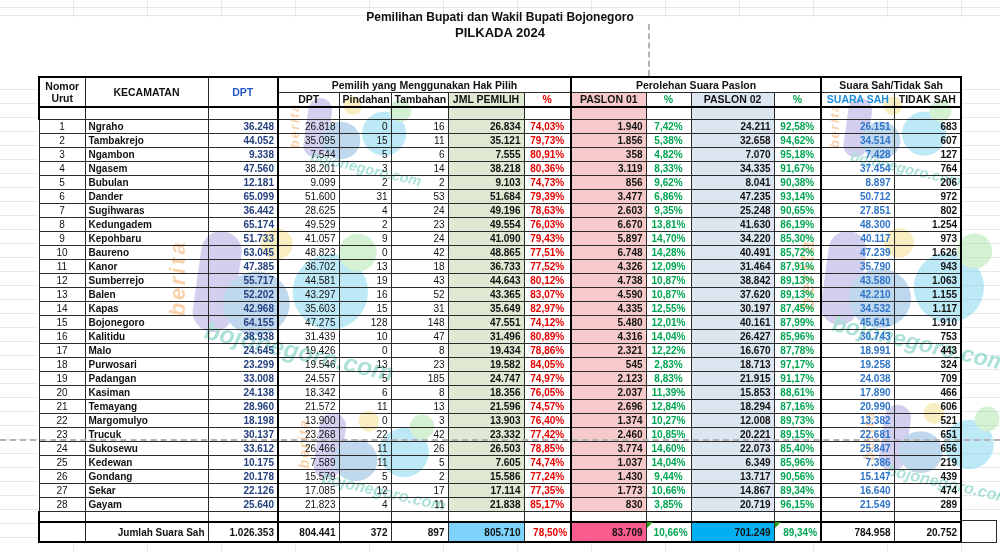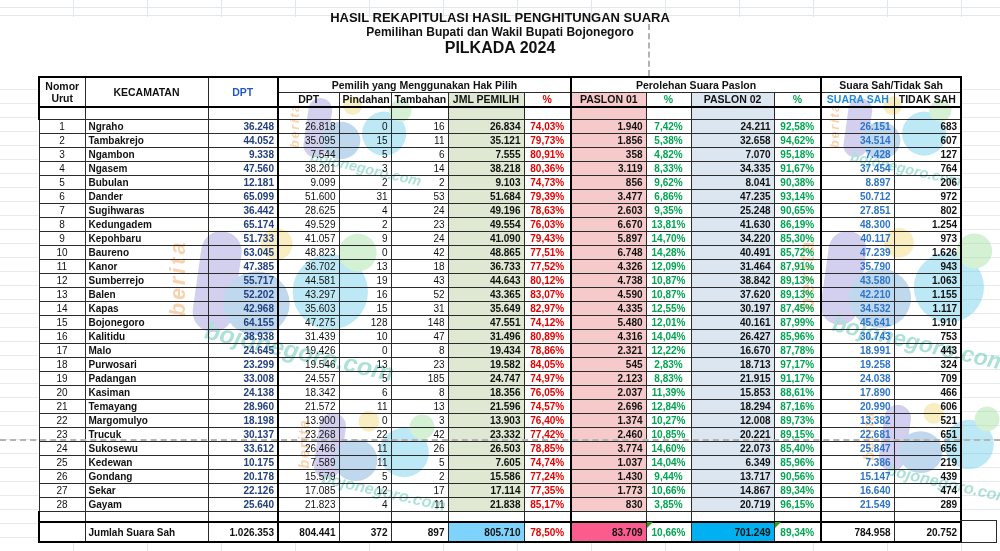--- a/index.html
+++ b/index.html
@@ -14,21 +14,21 @@
   .grid-right{position:absolute;left:961px;top:76px;width:39px;height:444px;
     background-image:repeating-linear-gradient(to bottom,transparent 0 13px,#e7eaec 13px 14px);
     border-right:1px solid #e4e7ea;}
   .grid-bottom{position:absolute;left:0;top:542px;width:1000px;height:9px;
     background-image:repeating-linear-gradient(to right,transparent 0 73px,#e4e7ea 73px 74px);
     border-bottom:1px solid #e4e7ea;}
   
   .title{position:absolute;left:0;top:10px;width:1000px;text-align:center;font-weight:bold;}
   .title .t1{font-size:13px;line-height:15px;}
   .title .t2{font-size:12px;line-height:15px;}
-  .title .t3{font-size:16px;line-height:15px;}
+  .title .t3{font-size:13px;line-height:15px;}
   
   .wm{position:absolute;width:230px;height:110px;opacity:.38;pointer-events:none;}
   .wm .w-berita{position:absolute;left:0px;top:8px;writing-mode:vertical-rl;transform:rotate(180deg);
       color:#f08a28;font-weight:bold;font-style:italic;font-size:15px;letter-spacing:2px;}
   .wm .blob{position:absolute;border-radius:50%;}
   .wm .b1{left:22px;top:2px;width:28px;height:70px;background:#8d83d6;border-radius:14px;transform:rotate(8deg);}
   .wm .b2{left:40px;top:30px;width:46px;height:44px;background:#5a9bd5;}
   .wm .b3{left:88px;top:18px;width:52px;height:52px;background:#53c6ea;}
   .wm .b4{left:120px;top:4px;width:26px;height:26px;background:#8fdc8f;}
   .wm .b5{left:66px;top:0px;width:22px;height:22px;background:#f0d060;}
@@ -53,21 +53,21 @@
   .red{color:#e60000;font-weight:bold;}
   .green{color:#00a651;font-weight:bold;}
   .b{font-weight:bold;}
   .num{text-align:right;}
   .ctr{text-align:center;}
   .lft{text-align:left;}
   
   .bl2{border-left-width:2px !important;border-left-color:#000 !important;}
   .br2{border-right-width:2px !important;border-right-color:#000 !important;}
   .bt2{border-top-width:2px !important;border-top-color:#000 !important;}
-  .bb2{border-bottom-width:2px !important;border-bottom-color:#000 !important;}
+  .bb2{border-bottom-width:2px !important;border-bottom-color:#000 !important;text-align:right;}
   
   .total .t-green{background:#7dd3fc;}
   .total .t-pink{background:#fa5c8e;}
   .total .t-cyan{background:#00b0f0;}
   .ext-cell{position:absolute;left:960px;top:520px;width:36px;height:21px;
       border:1px solid #2b2b2b;border-left:none;}
   
   .dash-v{position:absolute;left:648px;top:24px;height:52px;width:0;border-left:2px dashed #b3b3b3;}
   .dash-h{position:absolute;left:0;top:439px;width:1000px;height:0;border-top:2px dashed #b3b3b3;}
   
@@ -132,21 +132,20 @@
     <span class="w-berita">berita</span>
     <div class="blob b1"></div>
       <div class="blob b2"></div>
     <div class="blob b3"></div>
       <div class="blob b4"></div>
     <div class="blob b5"></div>
     <span class="w-domain">bojonegoro.com</span>
   </div>
 
   <div class="title">
-    <div class="t1">HASIL REKAPITULASI HASIL PENGHITUNGAN SUARA</div>
     <div class="t2">Pemilihan Bupati dan Wakil Bupati Bojonegoro</div>
     <div class="t3">PILKADA 2024</div>
   </div>
 
   <table class="main">
     <colgroup>
       <col style="width:46px">
         <col style="width:123px">
         <col style="width:70px">
       <col style="width:61px">

